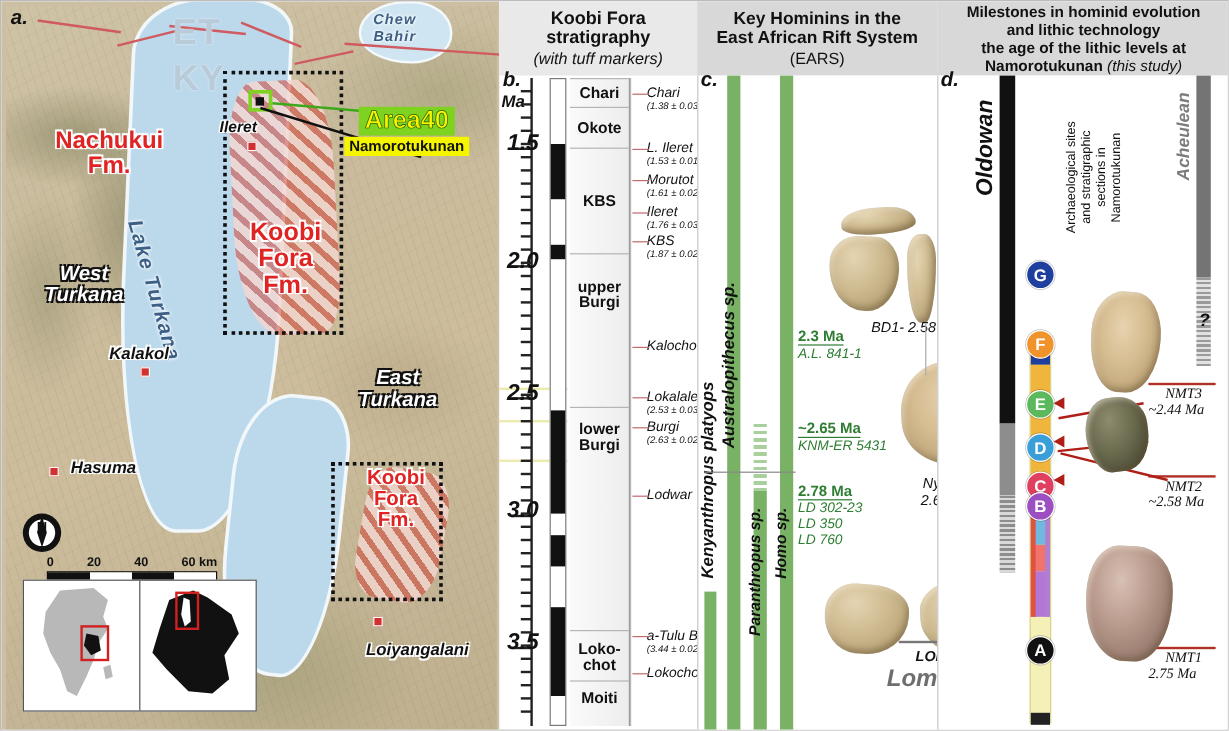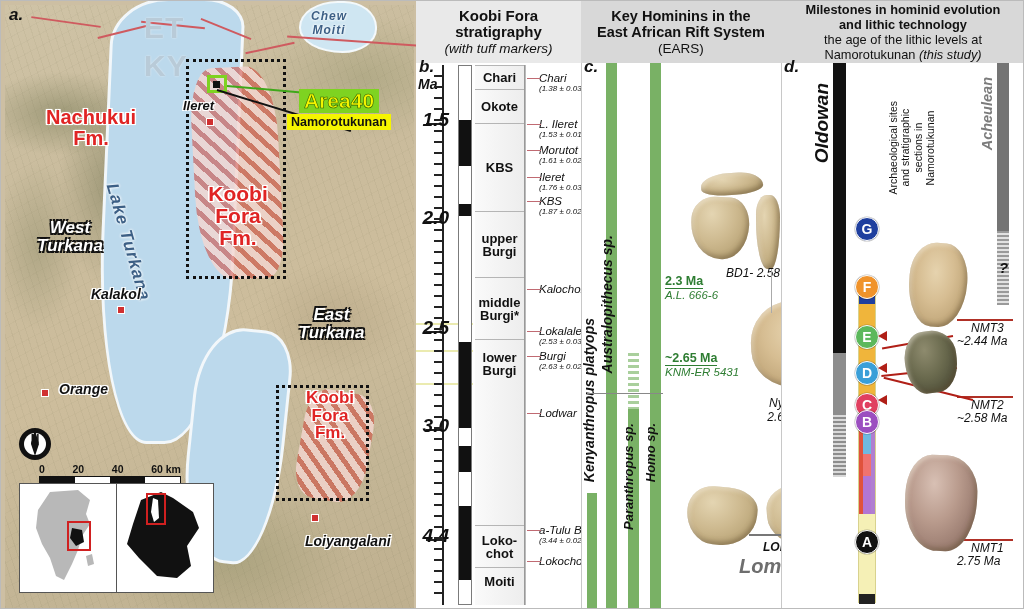--- a/index.html
+++ b/index.html
@@ -152,21 +152,21 @@
     text-align:center; font-weight:bold; color:#111;
     display:flex; flex-direction:column; justify-content:center; align-items:center;
   }
   #hdr-b { left:415px; width:165px; height:62px; font-size:15px; line-height:1.12; }
   #hdr-b .sub { font-weight:normal; font-style:italic; font-size:13.5px; }
   #hdr-c { left:580px; width:200px; height:62px; font-size:14.5px; line-height:1.14;
            background:#d8d8d8;}
   #hdr-c .sub { font-weight:normal; font-size:13.5px; }
   #hdr-d { left:780px; width:244px; height:62px; font-size:12.8px; line-height:1.18;
            background:#d8d8d8; }
-  #hdr-d .nb { font-weight:normal;text-align:center; }
+  #hdr-d .nb { font-weight:bold;text-align:center; }
   #hdr-d .it { font-style:italic; font-weight:normal; }
 
   
   #axis { position:absolute; left:441px; top:64px; width:2px; height:540px; background:#222; }
   .axis-tick { position:absolute; background:#222; height:1.6px; }
   .axis-tick.minor { left:433px; width:9px; }
   .axis-tick.major { left:425px; width:17px; height:2.2px; }
   .axis-lbl {
     position:absolute; font-style:italic; font-weight:bold; color:#111; font-size:19px;
     text-align:right; width:34px; left:414px;
@@ -265,20 +265,21 @@
   .strat-letter {
     position:absolute; width:24px; height:24px; border-radius:50%;
     color:#fff; font-weight:bold; font-size:14px;
     display:flex; align-items:center; justify-content:center;
     border:1.4px solid #fff;
     box-shadow: 0 0 0 .6px rgba(0,0,0,.25);
   }
   .nmt {
     position:absolute; font-style:italic; font-size:12px; color:#111; line-height:1.12;
     white-space:nowrap;
+    font-family:Liberation Serif, serif;
   }
   .nmt .rule { display:block; width:56px; height:1.6px; background:#b03026; margin-bottom:1px;}
   .arrow { position:absolute; height:2.2px; background:#b01f17; transform-origin:right center; }
   .arrowhead {
     position:absolute; width:0;height:0;
     border-top:5px solid transparent; border-bottom:5px solid transparent;
     border-right:9px solid #b01f17;
   }
   .q-mark { position:absolute; font-style:italic; font-weight:bold; font-size:17px; color:#111;}
   .divider-v { position:absolute; width:1px; background:#c8c8c8; }
@@ -307,21 +308,21 @@
     <div class="redline" style="left:286px; top:39px; width:130px; transform:rotate(4deg);"></div>
 
     <div class="dotbox" id="dotbox-1"></div>
     <div class="dotbox" id="dotbox-2"></div>
 
     <div class="cc-label" style="left:143px; top:10px;">ET</div>
     <div class="cc-label" style="left:143px; top:48px;">KY</div>
 
     <div class="lake-label" style="left:120px; top:180px; font-size:17px; transform:rotate(74deg); transform-origin:left top;">Lake Turkana</div>
     <div class="lake-label" style="left:310px; top:8px; font-size:12px; white-space:pre-line; text-align:center;">Chew
-Moiti</div>
+Bahir</div>
 
     <div class="fm-label" style="left:20px; top:106px; width:140px; font-size:20px; white-space:pre-line;">Nachukui
 Fm.</div>
     <div class="fm-label" style="left:192px; top:182px; width:90px; font-size:21px; white-space:pre-line;">Koobi
 Fora
 Fm.</div>
     <div class="fm-label" style="left:288px; top:388px; width:82px; font-size:17px; white-space:pre-line;">Koobi
 Fora
 Fm.</div>
 
@@ -329,21 +330,21 @@
 Turkana</div>
     <div class="region-label" style="left:278px; top:305px; width:105px; font-size:17px; white-space:pre-line;">East
 Turkana</div>
 
     <div class="place-label" style="left:182px; top:97px; font-size:13px;">Ileret</div>
     <div class="place-dot" style="left:205px; top:117px;"></div>
 
     <div class="place-label" style="left:90px; top:285px; font-size:14px;">Kalakol</div>
     <div class="place-dot" style="left:116px; top:305px;"></div>
 
-    <div class="place-label" style="left:58px; top:380px; font-size:14px;">Orange</div>
+    <div class="place-label" style="left:58px; top:380px; font-size:14px;">Hasuma</div>
     <div class="place-dot" style="left:40px; top:388px;"></div>
 
     <div class="place-label" style="left:304px; top:532px; font-size:14px;">Loiyangalani</div>
     <div class="place-dot" style="left:310px; top:513px;"></div>
 
     <div id="area40-box"></div>
     <div id="area40-dot"></div>
     <div class="leader" style="left:226px; top:84px; width:94px; height:1.6px; background:#3fa81a; transform:rotate(5deg);"></div>
     <div class="leader" style="left:216px; top:88px; width:140px; transform:rotate(17deg);"></div>
     <div id="area40-label">Area40</div>
@@ -433,21 +434,21 @@
 
     <div class="axis-tick major" style="top:122px;"></div>
     <div class="axis-lbl" style="top:108px;">1.5</div>
     <div class="axis-tick major" style="top:220px;"></div>
     <div class="axis-lbl" style="top:206px;">2.0</div>
     <div class="axis-tick major" style="top:330px;"></div>
     <div class="axis-lbl" style="top:316px;">2.5</div>
     <div class="axis-tick major" style="top:428px;"></div>
     <div class="axis-lbl" style="top:414px;">3.0</div>
     <div class="axis-tick major" style="top:538px;"></div>
-    <div class="axis-lbl" style="top:524px;">4.4</div>
+    <div class="axis-lbl" style="top:524px;">3.5</div>
 
     <div id="minor-ticks">
         <div class="axis-tick minor" style="top: 74px;"></div>
         <div class="axis-tick minor" style="top: 85px;"></div>
         <div class="axis-tick minor" style="top: 96px;"></div>
         <div class="axis-tick minor" style="top: 107px;"></div>
         <div class="axis-tick minor" style="top: 118px;"></div>
         <div class="axis-tick minor" style="top: 129px;"></div>
         <div class="axis-tick minor" style="top: 140px;"></div>
         <div class="axis-tick minor" style="top: 151px;"></div>
@@ -500,22 +501,20 @@
       <div class="mag-band" style="top:380px; height:26px;"></div>
       <div class="mag-band" style="top:440px; height:74px;"></div>
     </div>
 
     <div id="members">
         <div class="member" style="top: 0px; height: 24px; white-space: pre-line;">Chari</div>
         <div class="member" style="top: 24px; height: 34px; white-space: pre-line;">Okote</div>
         <div class="member" style="top: 58px; height: 88px; white-space: pre-line;">KBS</div>
         <div class="member" style="top: 146px; height: 66px; white-space: pre-line;">upper
 Burgi</div>
-        <div class="member" style="top: 212px; height: 62px; white-space: pre-line;">middle
-Burgi*</div>
         <div class="member" style="top: 274px; height: 48px; white-space: pre-line;">lower
 Burgi</div>
         <div class="member" style="top: 460px; height: 42px; white-space: pre-line;">Loko-
 chot</div>
         <div class="member" style="top: 502px; height: 28px; white-space: pre-line;">Moiti</div>
       </div>
 
     <div id="tuffs">
         <div class="tuff" style="top: 8px;">
           <div class="tuff-line" style="top: 5px;"></div>
@@ -585,25 +584,31 @@
     <div class="hom-bar" style="left:47px; top:346px; width:11px; height:201px;"></div>
     <div class="hom-label" style="left:40px; top:360px; font-size:13px;">Paranthropus sp.</div>
 
     <div class="hom-bar" style="left:69px; top:0px; width:11px; height:547px;"></div>
     <div class="hom-label" style="left:62px; top:360px; font-size:13px;">Homo sp.</div>
 
     <div class="hline" style="left:6px; top:330px; width:76px;"></div>
 
     <div class="hom-note" style="left:84px; top:208px;">
       <span class="age">2.3 Ma</span>
-      <span class="sp">A.L. 666-6</span>
+      <span class="sp">A.L. 841-1</span>
     </div>
     <div class="hom-note" style="left:84px; top:285px;">
       <span class="age">~2.65 Ma</span>
       <span class="sp">KNM-ER 5431</span>
+    </div>
+    <div class="hom-note" style="left:84px; top:337px;">
+      <span class="age">2.78 Ma</span>
+      <span class="sp" style="white-space:pre-line;">LD 302-23
+LD 350
+LD 760</span>
     </div>
   </div>
 
   <div id="tools-layer">
 
     <div class="tool" style="left:700px; top:172px; width:62px; height:22px; border-radius:48% 42% 50% 46% / 60% 70% 40% 36%; transform:rotate(-4deg);"></div>
     <div class="tool" style="left:690px; top:196px; width:58px; height:62px; border-radius:40% 34% 44% 52% / 36% 44% 56% 60%; transform:rotate(3deg);"></div>
     <div class="tool" style="left:755px; top:194px; width:24px; height:74px; border-radius:44% 40% 38% 48% / 26% 30% 70% 66%;"></div>
     <div class="tool" style="left:786px; top:196px; width:56px; height:56px; border-radius:34% 44% 48% 40% / 44% 34% 58% 52%; transform:rotate(-6deg);"></div>
     <div class="cap" style="left:762px; top:266px; transform:translateX(-50%);">BD1- 2.58 Ma</div>

